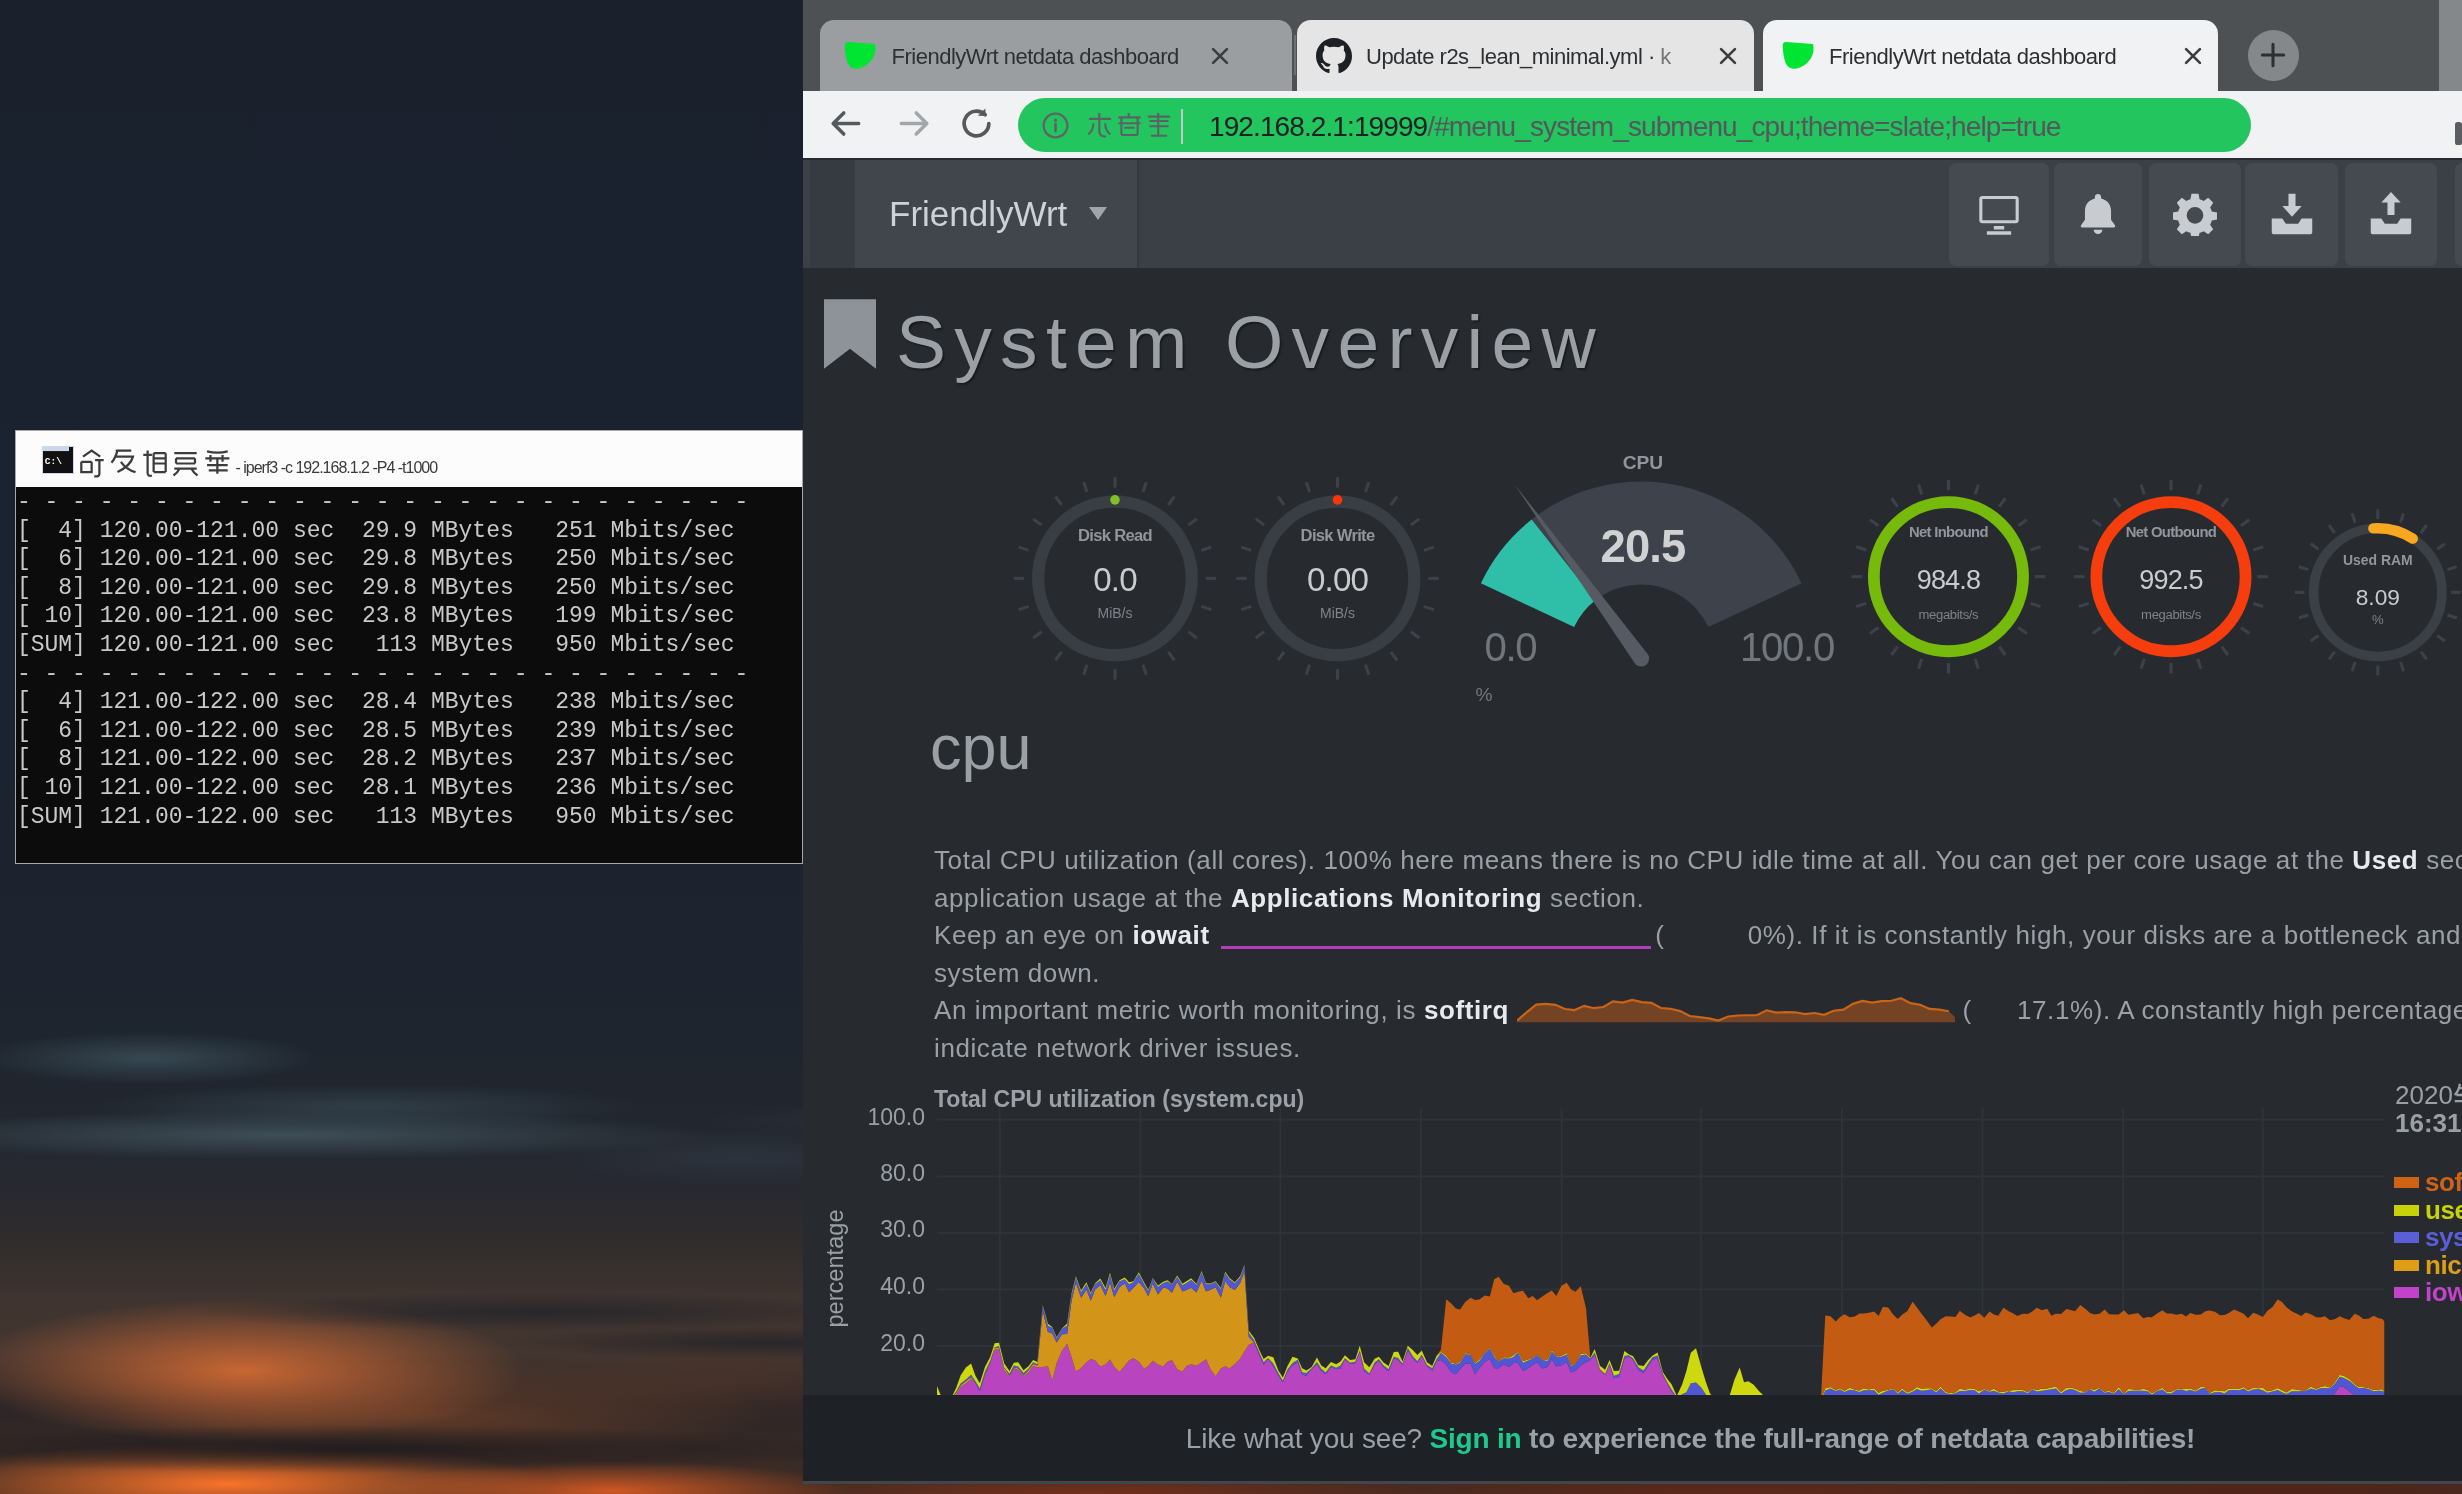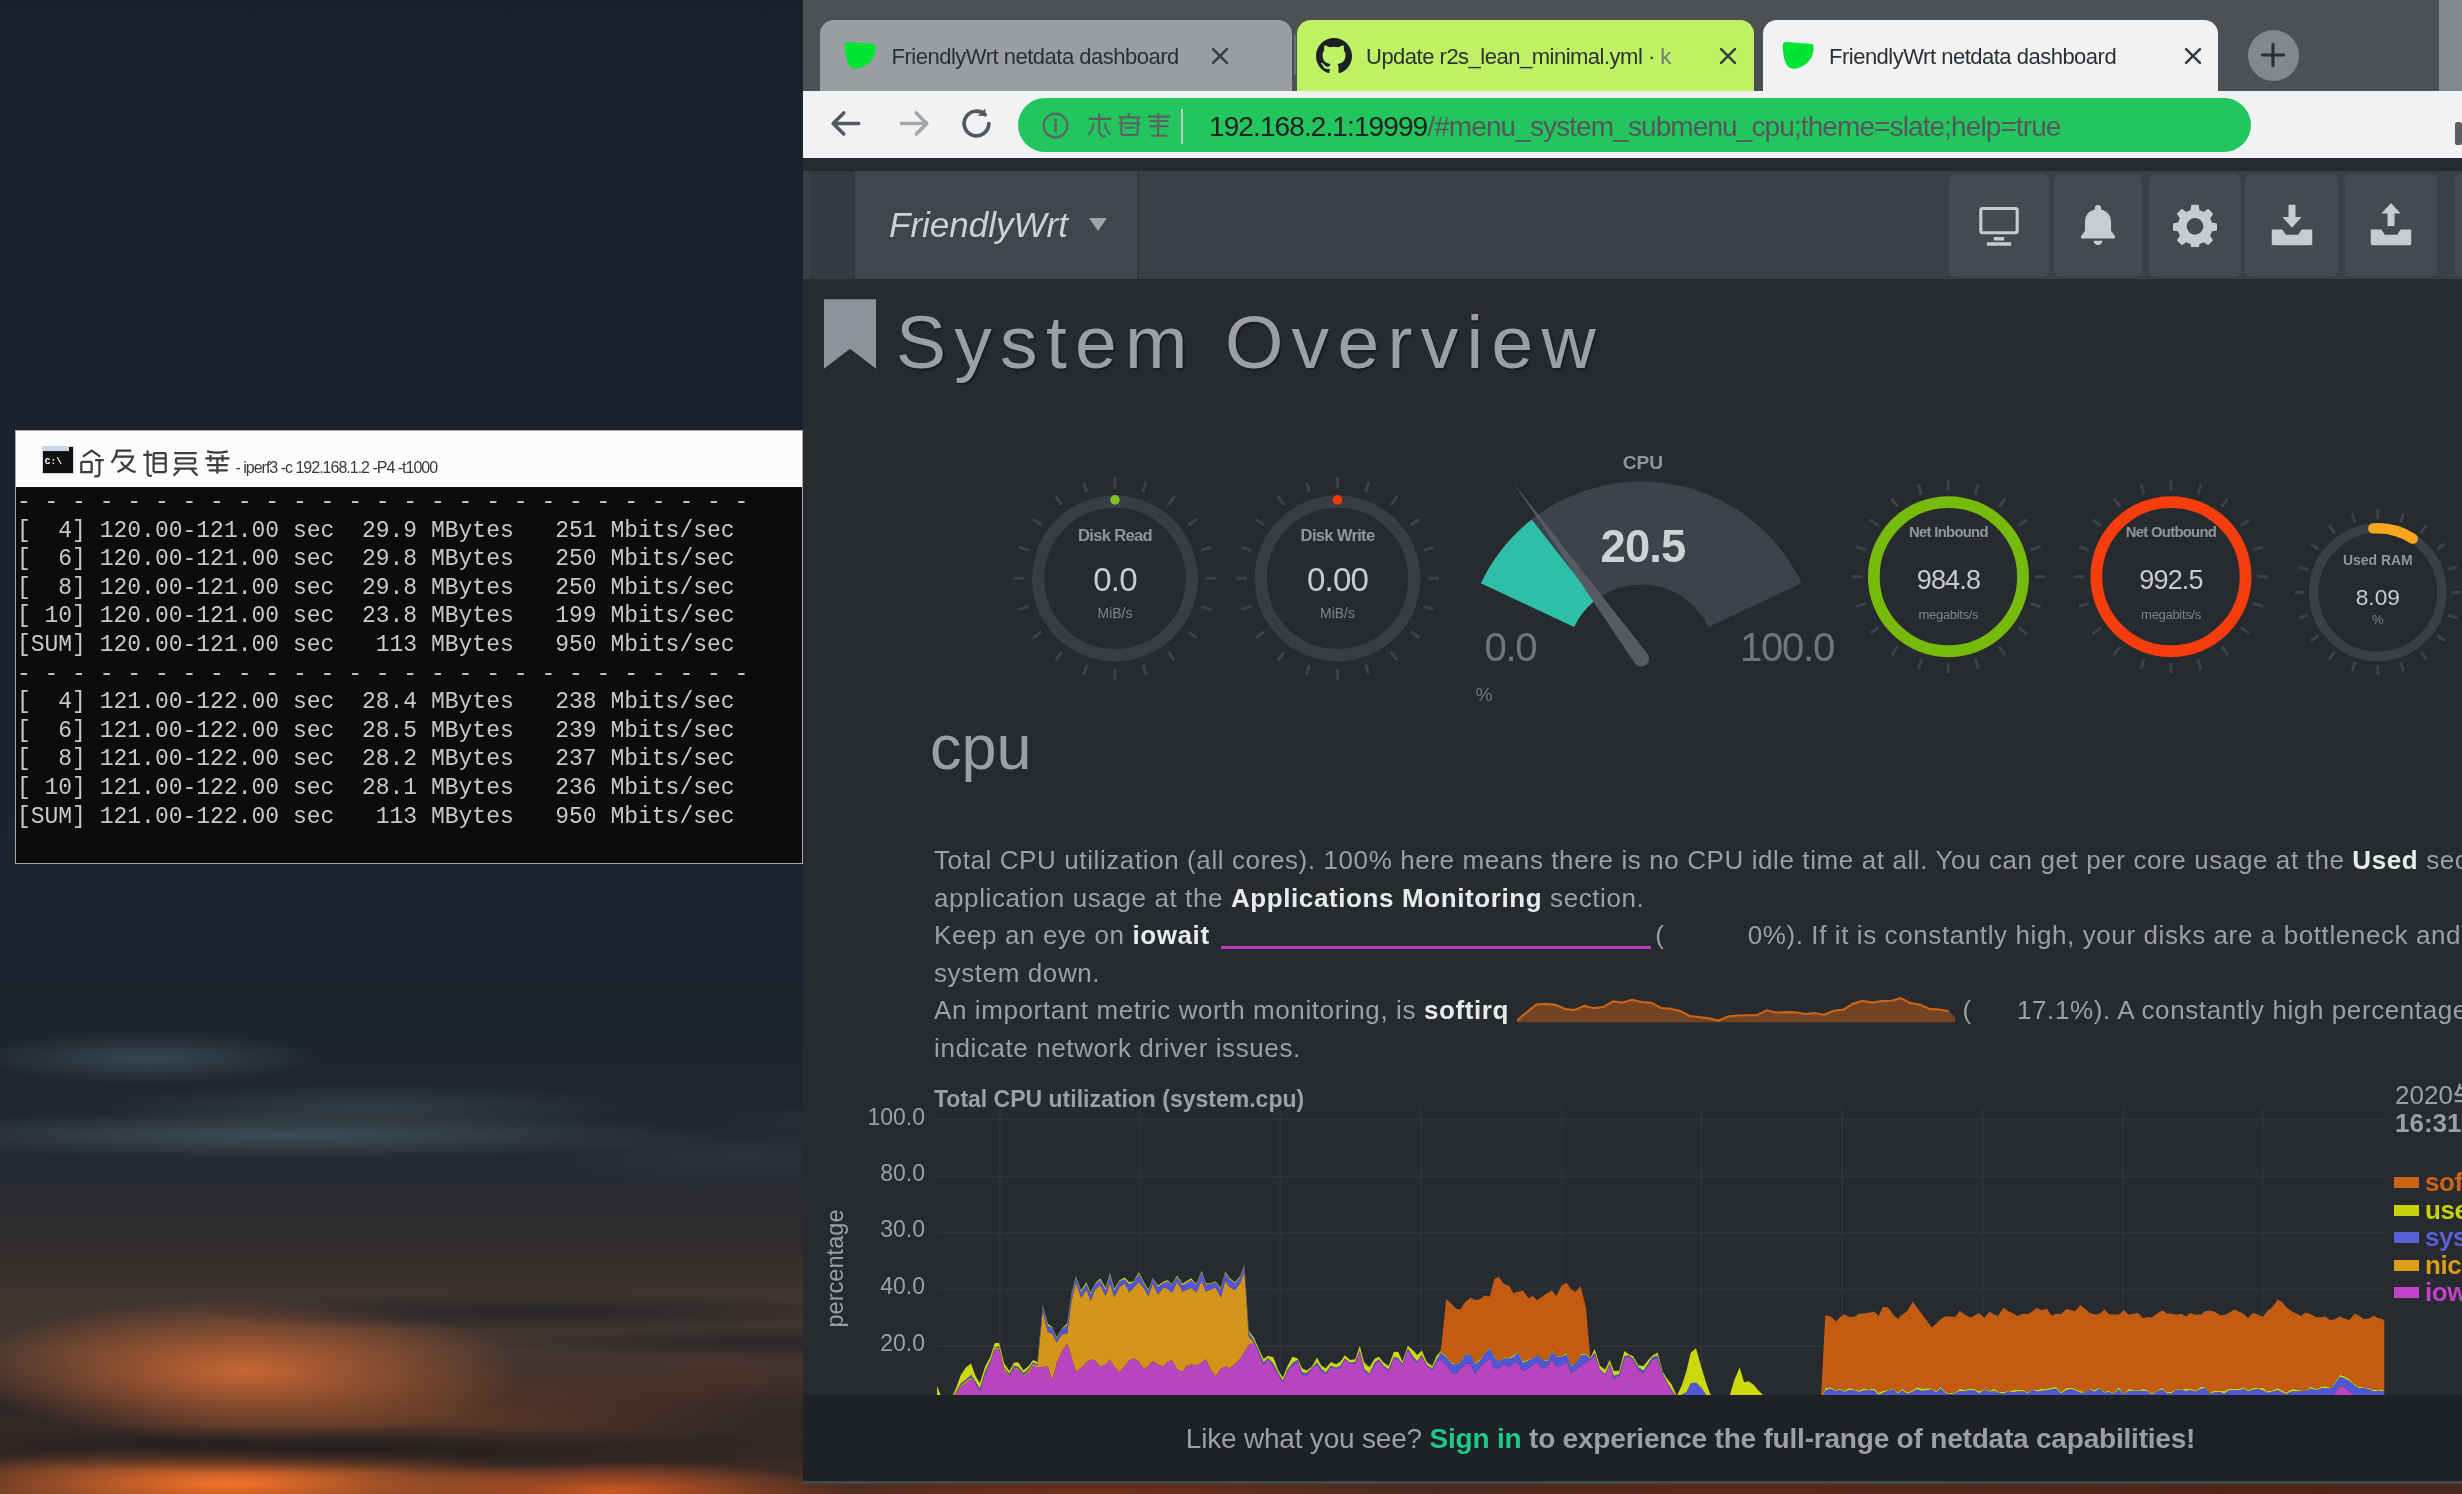--- a/index.html
+++ b/index.html
@@ -36,21 +36,21 @@
 #browser{left:803px;top:0;width:1659px;height:1484px;background:#272b30;}
 #tabstrip{position:absolute;left:0;top:0;width:1659px;height:91px;background:#4e5154;}
 .tab{position:absolute;top:20px;height:71px;border-radius:14px 14px 0 0;}
 .tabtitle{position:absolute;left:72px;top:23.6px;font-size:22px;letter-spacing:-0.5px;color:#2d3033;white-space:nowrap;overflow:hidden;}
 .tabx{position:absolute;top:23px;width:26px;height:26px;}
 .tabx svg{display:block}
 #toolbar{position:absolute;left:0;top:91px;width:1659px;height:67px;background:#f1f2f3;}
 #urlpill{position:absolute;left:215px;top:7px;width:1233px;height:54px;background:#22c55e;border-radius:27px;}
 
 #page{position:absolute;left:0;top:158px;width:1659px;height:1326px;background:#272b30;overflow:hidden;}
-#navbar{position:absolute;left:0;top:13px;width:1659px;height:108px;background:#3b4046;font-style:italic;}
+#navbar{position:absolute;left:0;top:2px;width:1659px;height:108px;background:#3b4046;}
 .navbtn{position:absolute;top:2.6px;width:96px;height:103px;background:#454a51;border-radius:7px;}
 .navbtn svg{position:absolute;left:50%;top:50%;transform:translate(-50%,-50%);}
 .ptext{position:absolute;left:131px;font-size:26px;letter-spacing:0.6px;color:#9aa0a6;white-space:nowrap;}
 .ptext b.wh{color:#e8eaed;}
 #banner{position:absolute;left:0;top:1237px;width:1816px;height:89px;background:#1e2227;}
 #bannertext{position:absolute;left:58px;top:28px;width:1659px;text-align:center;font-size:28px;font-weight:bold;letter-spacing:-0.2px;color:#9aa0a8;}
 #bannertext .grn{color:#1fc98c;}
 </style>
 </head>
 <body>
@@ -108,21 +108,21 @@
         </svg>
       <div class="tabtitle" style="width:323px;">FriendlyWrt netdata dashboard</div>
       <div class="tabx" style="left:387px;">
           <svg width="26" height="26" viewBox="0 0 30 30">
             <path d="M7,7 L23,23 M23,7 L7,23" stroke="#3a3d40" stroke-width="3" stroke-linecap="round"></path>
           </svg>
         </div>
     </div>
     <div style="position:absolute;left:491px;top:35px;width:1.7px;height:40px;background:#6e7174;"></div>
 
-    <div class="tab" style="left:494px;width:457px;background:#bef264;">
+    <div class="tab" style="left:494px;width:457px;background:#e5e5e5;">
       <svg style="position:absolute;left:19px;top:18.3px" width="36" height="36" viewBox="0 0 16 16">
           <path fill="#1d2125" fill-rule="evenodd" d="M8 0C3.58 0 0 3.58 0 8c0 3.54 2.29 6.53 5.47 7.59.4.07.55-.17.55-.38 0-.19-.01-.82-.01-1.49-2.01.37-2.53-.49-2.69-.94-.09-.23-.48-.94-.82-1.13-.28-.15-.68-.52-.01-.53.63-.01 1.08.58 1.23.82.72 1.21 1.87.87 2.33.66.07-.52.28-.87.51-1.07-1.78-.2-3.64-.89-3.64-3.95 0-.87.31-1.59.82-2.15-.08-.2-.36-1.02.08-2.12 0 0 .67-.21 2.2.82.64-.18 1.32-.27 2-.27s1.36.09 2 .27c1.53-1.04 2.2-.82 2.2-.82.44 1.1.16 1.92.08 2.12.51.56.82 1.27.82 2.15 0 3.07-1.87 3.75-3.65 3.95.29.25.54.73.54 1.48 0 1.07-.01 1.93-.01 2.2 0 .21.15.46.55.38A8.01 8.01 0 0 0 16 8c0-4.42-3.58-8-8-8z"></path>
         </svg>
       <div class="tabtitle" style="left:69px;width:336px;">Update r2s_lean_minimal.yml · <span style="color:#73767a">k</span></div>
       <div class="tabx" style="left:418px;">
           <svg width="26" height="26" viewBox="0 0 30 30">
             <path d="M7,7 L23,23 M23,7 L7,23" stroke="#3a3d40" stroke-width="3" stroke-linecap="round"></path>
           </svg>
         </div>
     </div>

